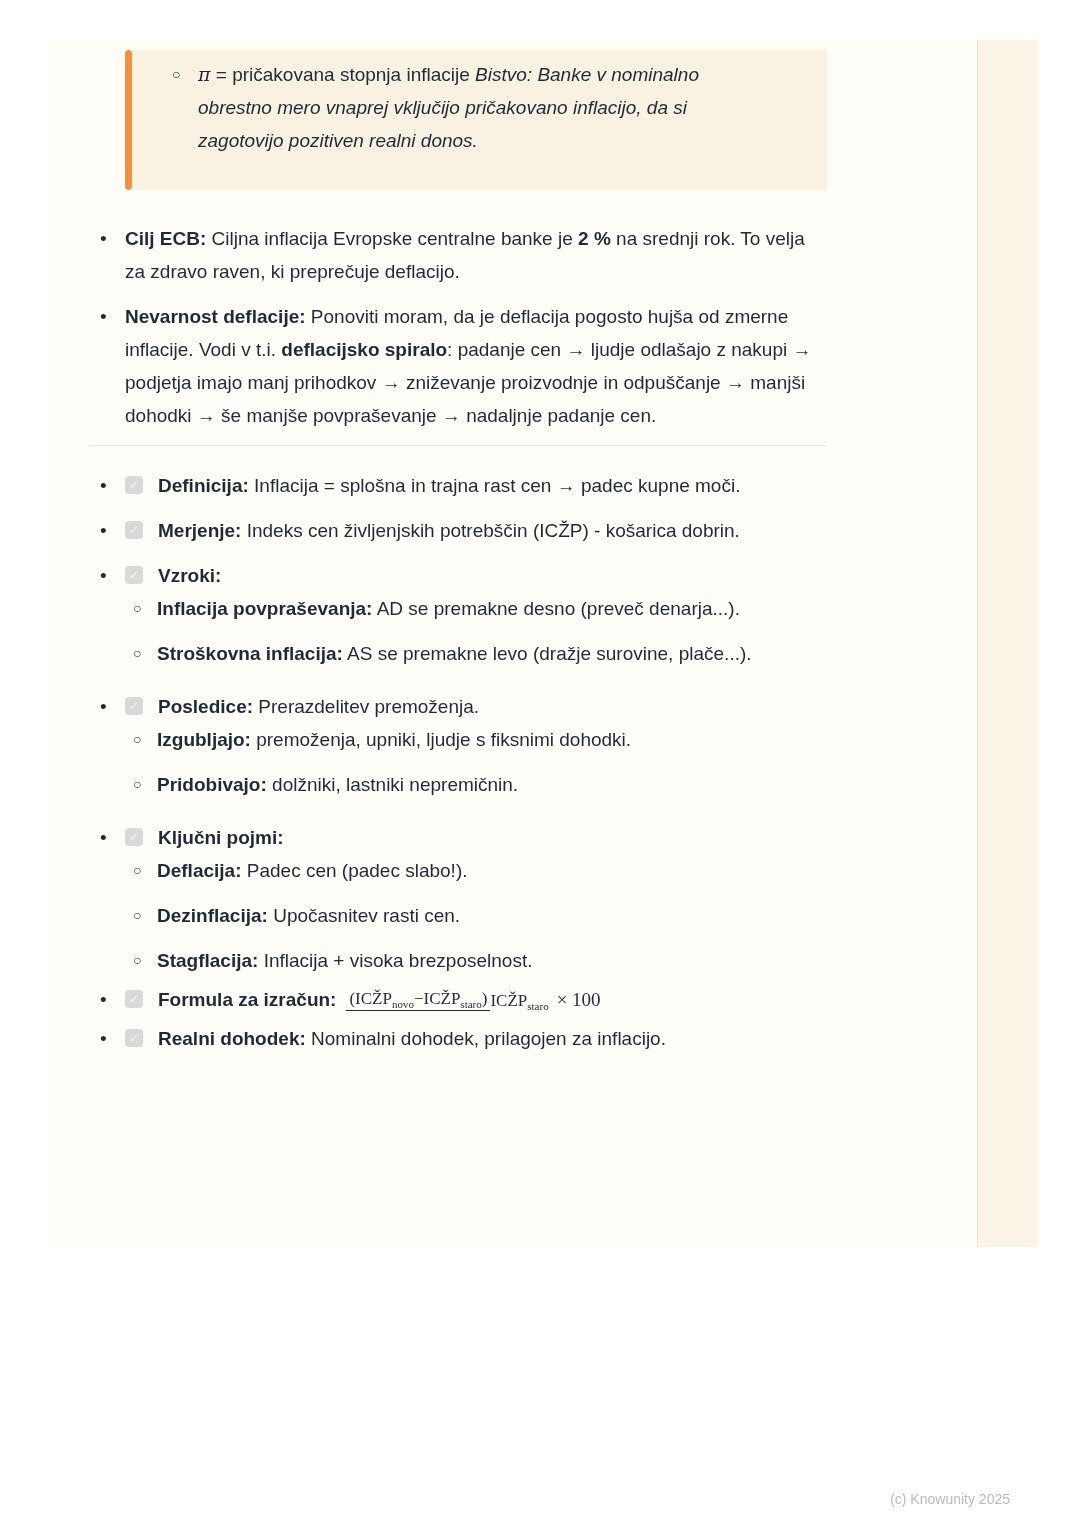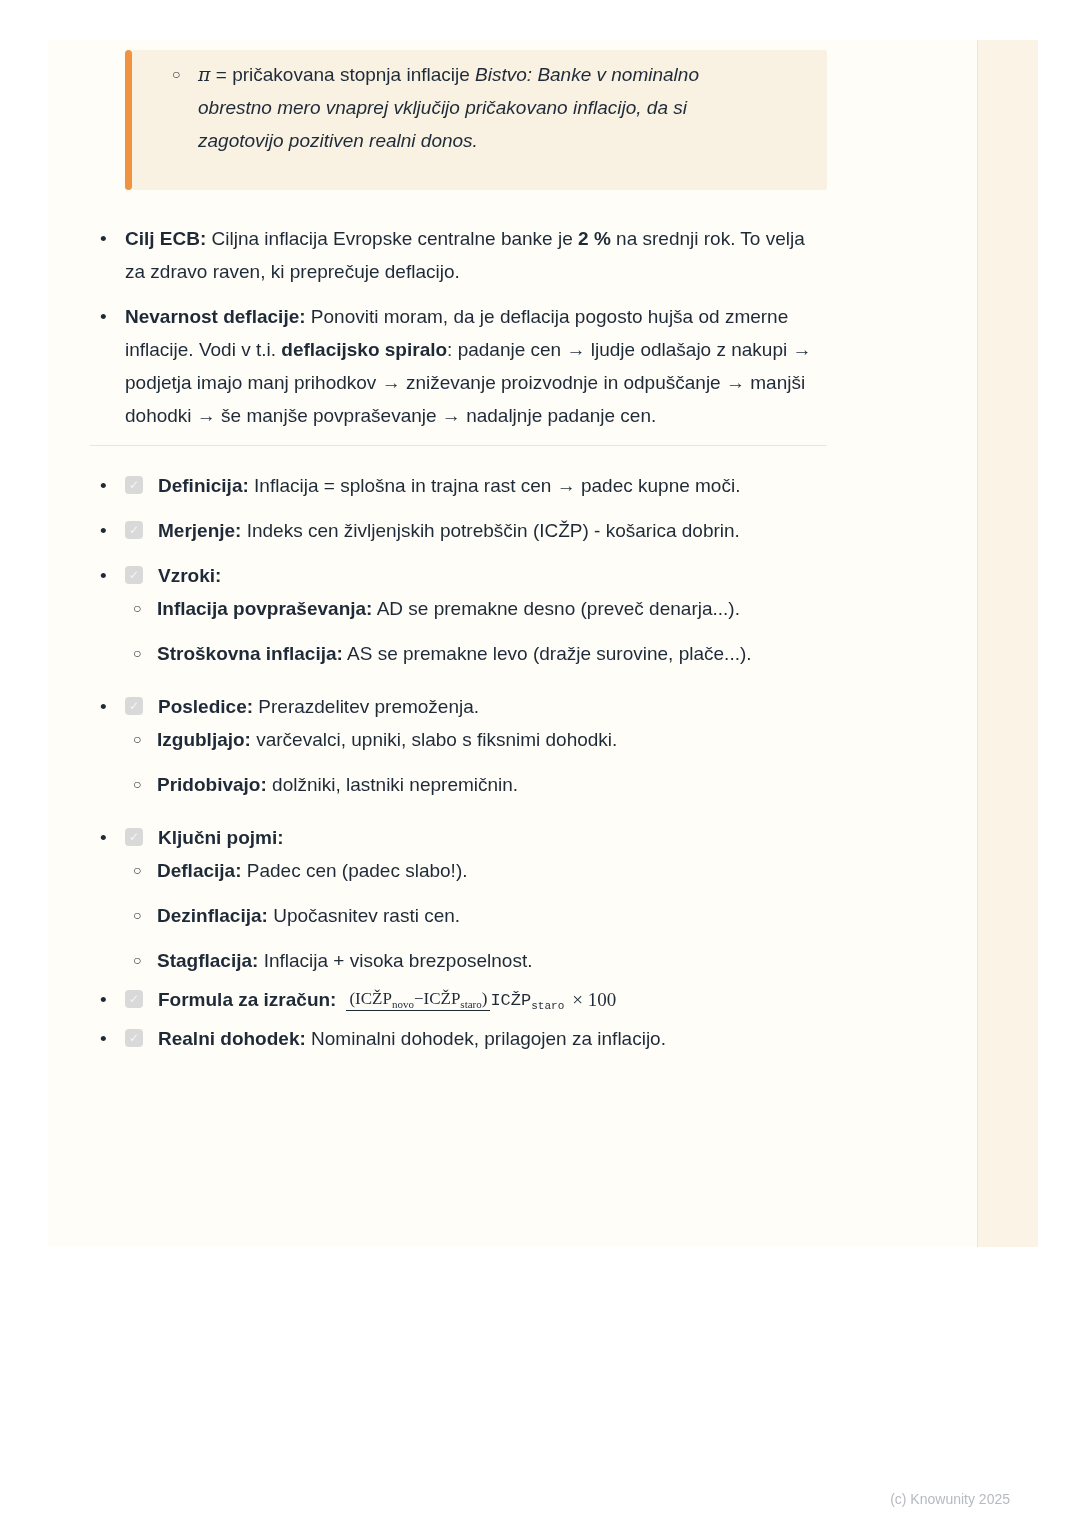--- a/index.html
+++ b/index.html
@@ -62,21 +62,21 @@
   }
   .check{color:#f5f5f5;font-size:12px;line-height:18px;font-weight:700;}
   .circ{flex:0 0 67px;box-sizing:border-box;padding-left:43px;font-size:14px;line-height:31px;font-weight:600;color:#1f2a38;}
 
   
   .formula-line{display:flex;align-items:center;}
   .formula-line strong{margin-right:10px;white-space:nowrap;}
   .math{font-family:"Liberation Serif","DejaVu Serif",serif;display:inline-flex;align-items:center;}
   .frac{display:inline-flex;flex-direction:row;align-items:center;}
   .frac .num{font-size:17px;line-height:21px;border-bottom:1.5px solid #1f2a38;padding:0 3px 1px 3px;white-space:nowrap;}
-  .frac .den{font-size:17px;line-height:21px;padding-top:1px;white-space:nowrap;font-family:Liberation Mono, monospace;}
+  .frac .den{font-size:17px;line-height:21px;padding-top:1px;white-space:nowrap;}
   .math sub{font-size:11px;line-height:0;vertical-align:-4px;}
   .times{font-size:19px;margin-left:8px;white-space:nowrap;}
 
   
   .footer{position:absolute;top:1491px;right:70px;font-size:14px;color:#b6bac0;}
 </style>
 </head>
 <body>
 
 <div class="stage">
@@ -143,21 +143,21 @@
 
         <div class="row gap-lg">
           <span class="dot">•</span>
           <span class="checkbox">
               <span class="check">✓</span>
             </span>
           <p class="rowtext"><strong>Posledice:</strong><span> Prerazdelitev premoženja.</span></p>
         </div>
         <div class="row gap-sm">
           <span class="circ">○</span>
-          <p class="rowtext"><strong>Izgubljajo:</strong><span> varčevalci, upniki, slabo s fiksnimi dohodki.</span></p>
+          <p class="rowtext"><strong>Izgubljajo:</strong><span> premoženja, upniki, ljudje s fiksnimi dohodki.</span></p>
         </div>
         <div class="row gap-md">
           <span class="circ">○</span>
           <p class="rowtext"><strong>Pridobivajo:</strong><span> dolžniki, lastniki nepremičnin.</span></p>
         </div>
 
         <div class="row gap-lg">
           <span class="dot">•</span>
           <span class="checkbox">
               <span class="check">✓</span>

